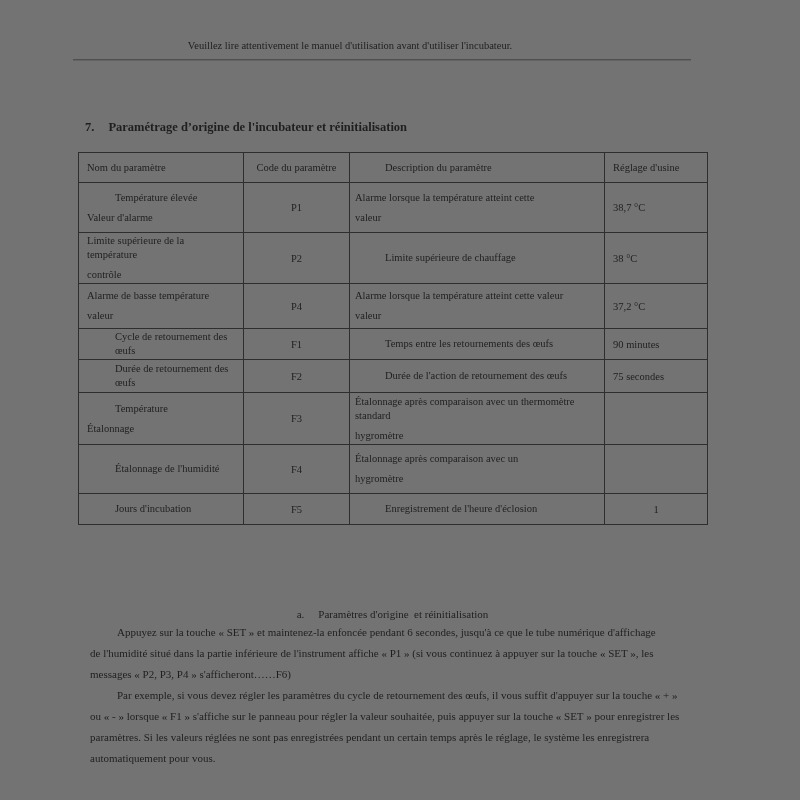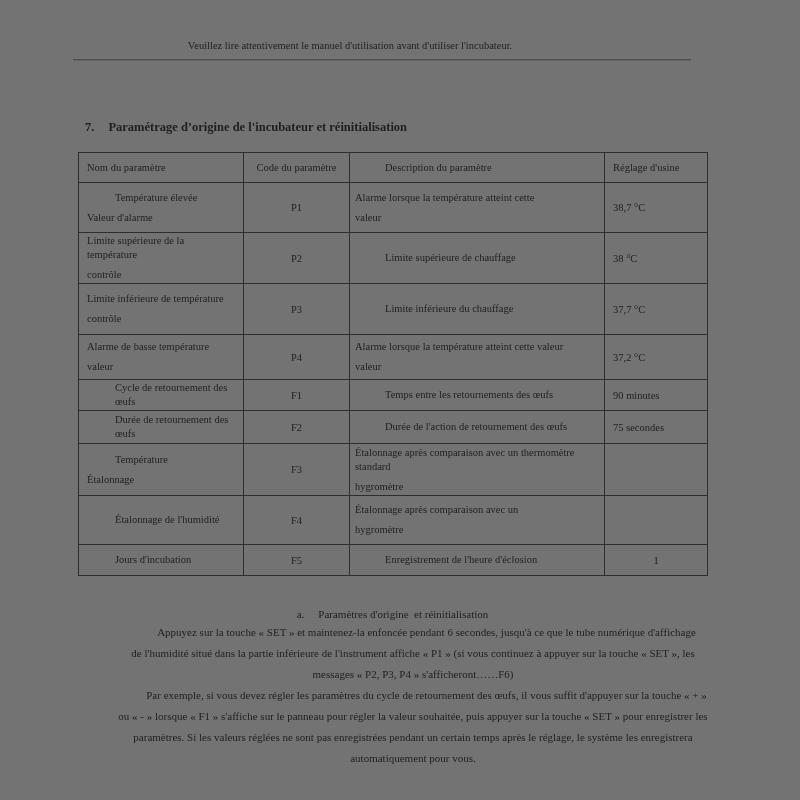--- a/index.html
+++ b/index.html
@@ -22,21 +22,21 @@
   .c-set.center{text-align:center;padding-left:2px;}
   th.c-desc.h-indent{padding-left:35px;}
   .blk{line-height:14px;}
   .blk.gap{margin-top:6px;}
   .c-name .indent{padding-left:28px;}
   .c-desc .indent{padding-left:30px;}
   .caption{position:absolute;left:78px;top:604px;width:629px;height:20px;
            display:flex;justify-content:center;align-items:center;gap:14px;
            font-size:11px;}
   .caption .caption-text{white-space:pre;}
-  .paras{position:absolute;left:73px;top:622px;width:680px;text-align:center;}
+  .paras{position:absolute;left:90px;top:622px;width:680px;}
   .para{margin:0;font-size:11px;line-height:21px;white-space:pre-wrap;
         text-indent:27px;}
 </style>
 </head>
 <body>
 
 <div class="page">
 
   <div class="note">Veuillez lire attentivement le manuel d'utilisation avant d'utiliser l'incubateur.</div>
   <div class="rule"></div>
@@ -78,31 +78,20 @@
           <td class="c-name">
             <div class="blk">Limite supérieure de la</div>
             <div class="blk">température</div>
             <div class="blk gap">contrôle</div>
           </td>
           <td class="c-code">P2</td>
           <td class="c-desc">
             <div class="blk indent">Limite supérieure de chauffage</div>
           </td>
           <td class="c-set">38 °C</td>
-        </tr>
-        <tr style="height: 51px;">
-          <td class="c-name">
-            <div class="blk">Limite inférieure de température</div>
-            <div class="blk gap">contrôle</div>
-          </td>
-          <td class="c-code">P3</td>
-          <td class="c-desc">
-            <div class="blk indent">Limite inférieure du chauffage</div>
-          </td>
-          <td class="c-set">37,7 °C</td>
         </tr>
         <tr style="height: 45px; margin-left: 16px;">
           <td class="c-name">
             <div class="blk">Alarme de basse température</div>
             <div class="blk gap">valeur</div>
           </td>
           <td class="c-code">P4</td>
           <td class="c-desc">
             <div class="blk">Alarme lorsque la température atteint cette valeur</div>
             <div class="blk gap">valeur</div>

